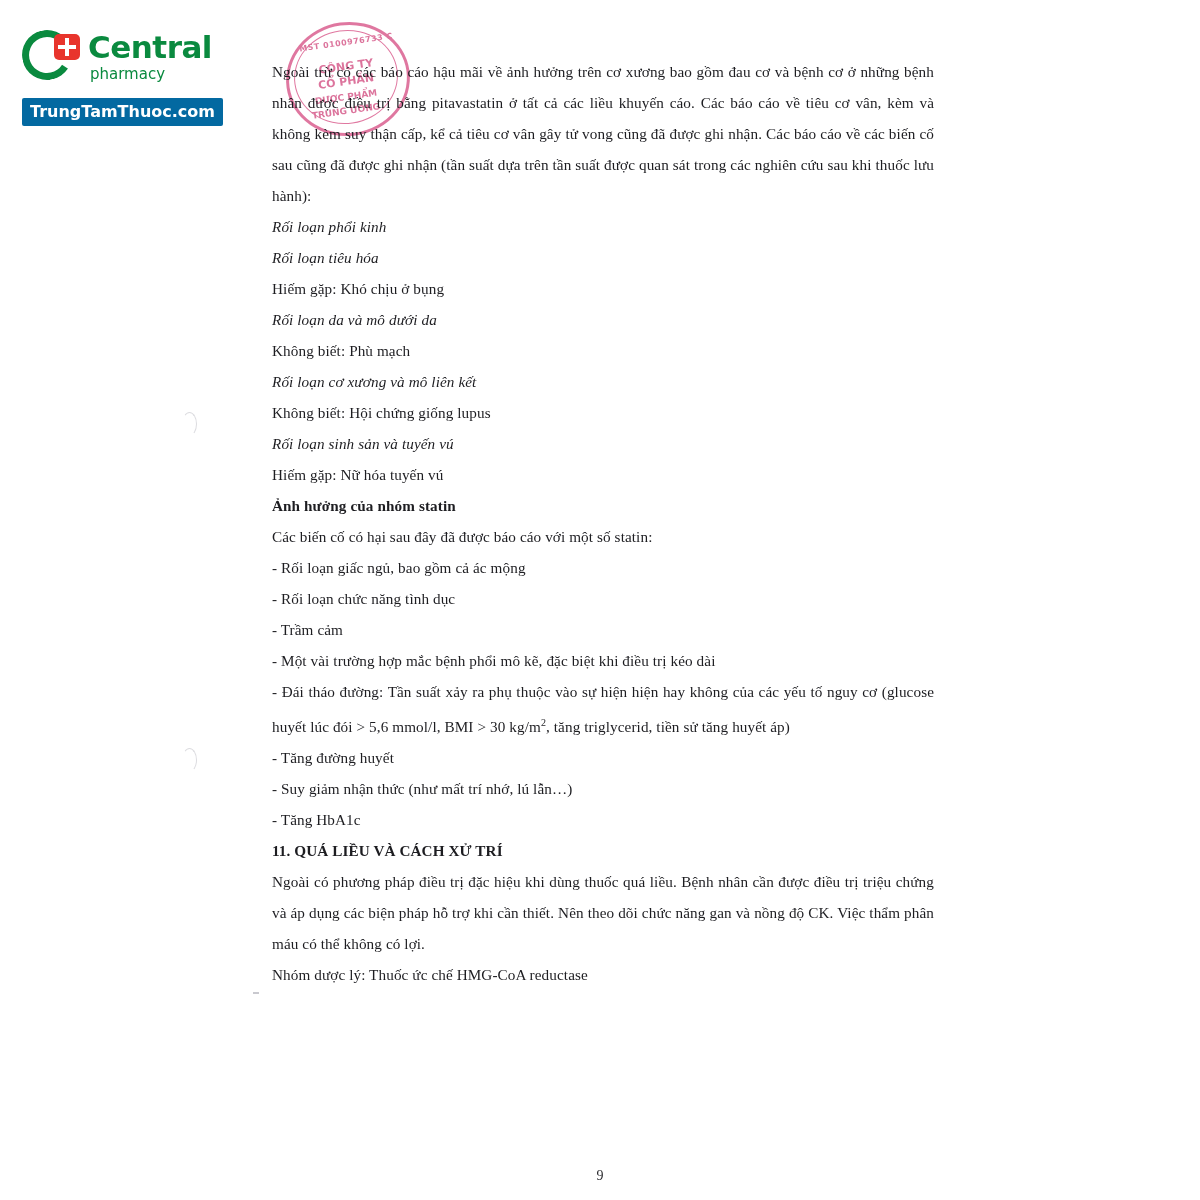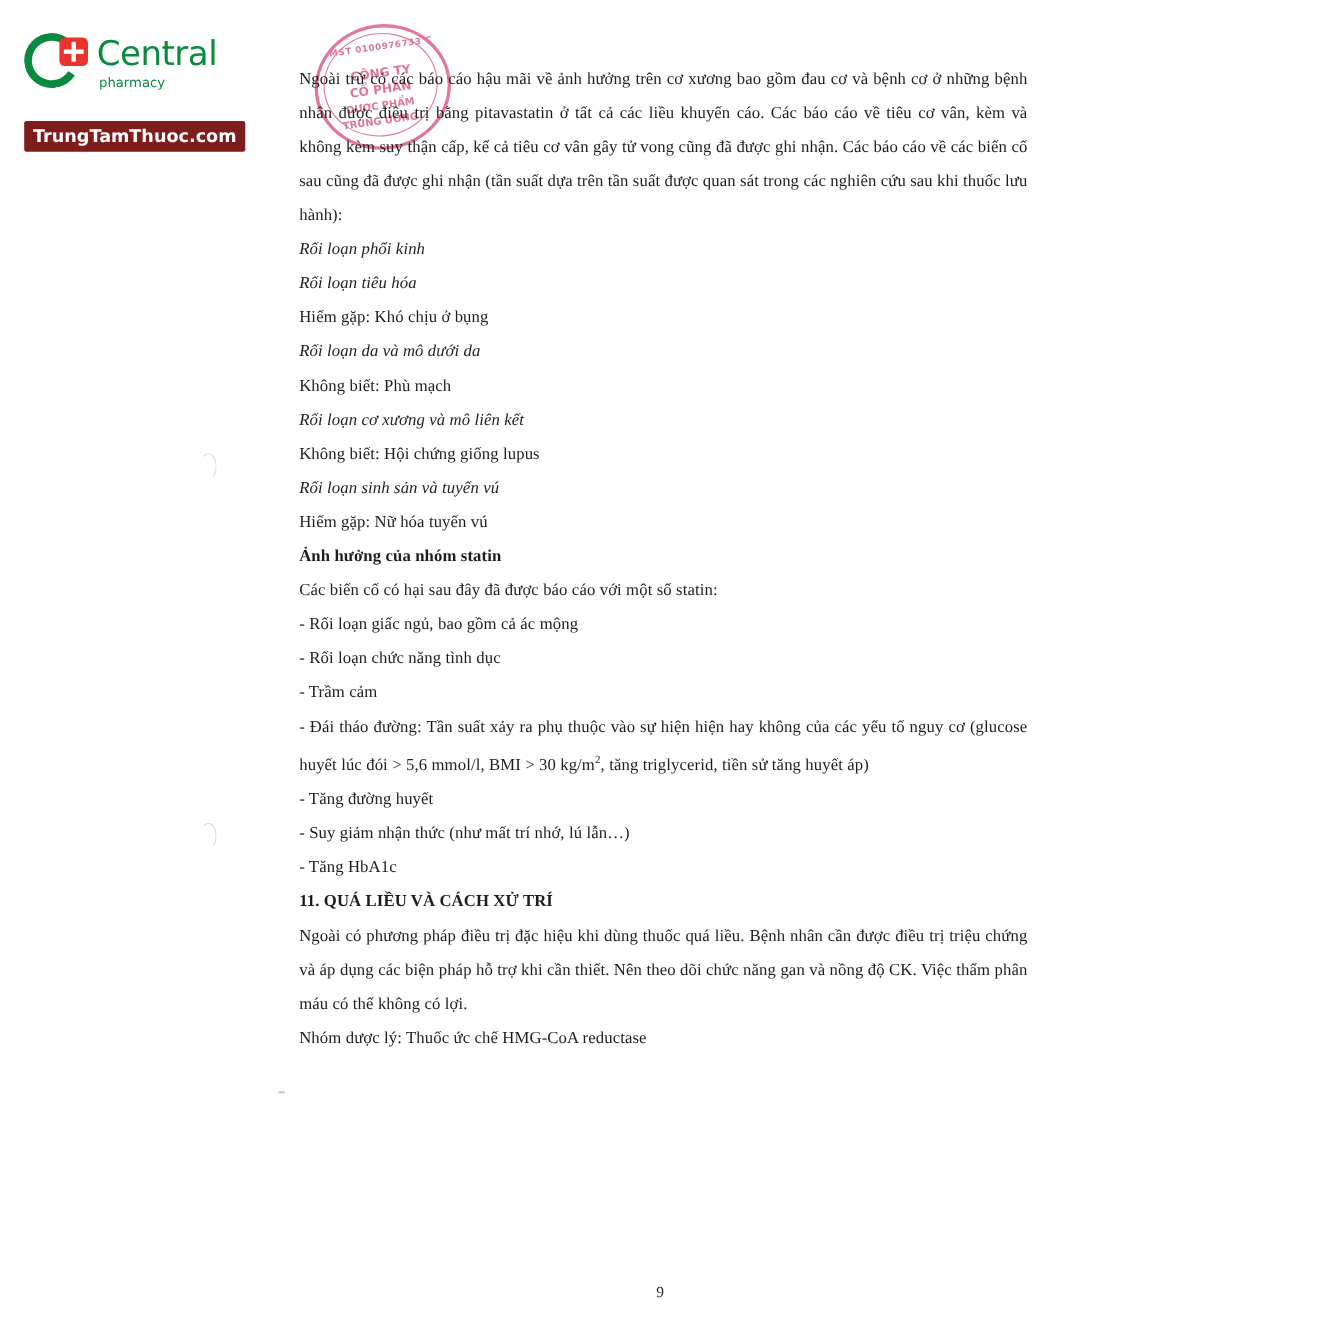--- a/index.html
+++ b/index.html
@@ -73,34 +73,34 @@
     height: 4px;
   }
   .logo-words {
     display: flex;
     flex-direction: column;
     line-height: 1;
   }
   .logo-title {
     font-family: "DejaVu Sans", sans-serif;
     font-size: 31px;
-    font-weight: normal;
+    font-weight: bold;
     color: #0a8a3f;
     letter-spacing: -0.5px;
   }
   .logo-sub {
     font-family: "DejaVu Sans", sans-serif;
-    font-size: 12px;
+    font-size: 15px;
     color: #0a8a3f;
     margin-top: 4px;
     margin-left: 2px;
   }
   .logo-banner {
-    margin-top: 24px;
-    background: #7f1d1d;
+    margin-top: 12px;
+    background: #0369a1;
     color: #ffffff;
     font-family: "DejaVu Sans", sans-serif;
     font-size: 16px;
     font-weight: bold;
     padding: 4px 8px 5px 8px;
     display: inline-block;
     border-radius: 2px;
   }
 
   
@@ -256,20 +256,21 @@
   <p>Không biết: Phù mạch</p>
   <p class="it">Rối loạn cơ xương và mô liên kết</p>
   <p>Không biết: Hội chứng giống lupus</p>
   <p class="it">Rối loạn sinh sản và tuyến vú</p>
   <p>Hiếm gặp: Nữ hóa tuyến vú</p>
   <p class="bold">Ảnh hưởng của nhóm statin</p>
   <p>Các biến cố có hại sau đây đã được báo cáo với một số statin:</p>
   <p>- Rối loạn giấc ngủ, bao gồm cả ác mộng</p>
   <p>- Rối loạn chức năng tình dục</p>
   <p>- Trầm cảm</p>
+  <p>- Một vài trường hợp mắc bệnh phổi mô kẽ, đặc biệt khi điều trị kéo dài</p>
   <p class="p-just">- Đái tháo đường: Tần suất xảy ra phụ thuộc vào sự hiện hiện hay không của các yếu tố nguy cơ (glucose huyết lúc đói &gt; 5,6 mmol/l, BMI &gt; 30 kg/m<sup>2</sup>, tăng triglycerid, tiền sử tăng huyết áp)</p>
   <p>- Tăng đường huyết</p>
   <p>- Suy giảm nhận thức (như mất trí nhớ, lú lẫn…)</p>
   <p>- Tăng HbA1c</p>
   <p class="heading-lg">11. QUÁ LIỀU VÀ CÁCH XỬ TRÍ</p>
   <p class="p-just">Ngoài có phương pháp điều trị đặc hiệu khi dùng thuốc quá liều. Bệnh nhân cần được điều trị triệu chứng và áp dụng các biện pháp hỗ trợ khi cần thiết. Nên theo dõi chức năng gan và nồng độ CK. Việc thẩm phân máu có thể không có lợi.</p>
   <p>Nhóm dược lý: Thuốc ức chế HMG-CoA reductase</p>
 </div>
 
 <div class="page-no">9</div>

